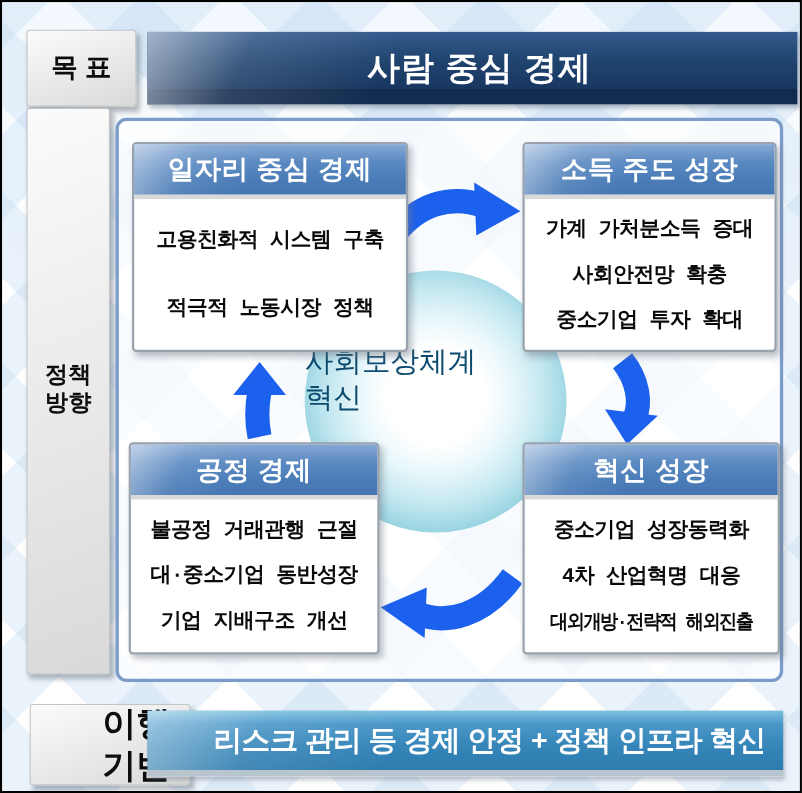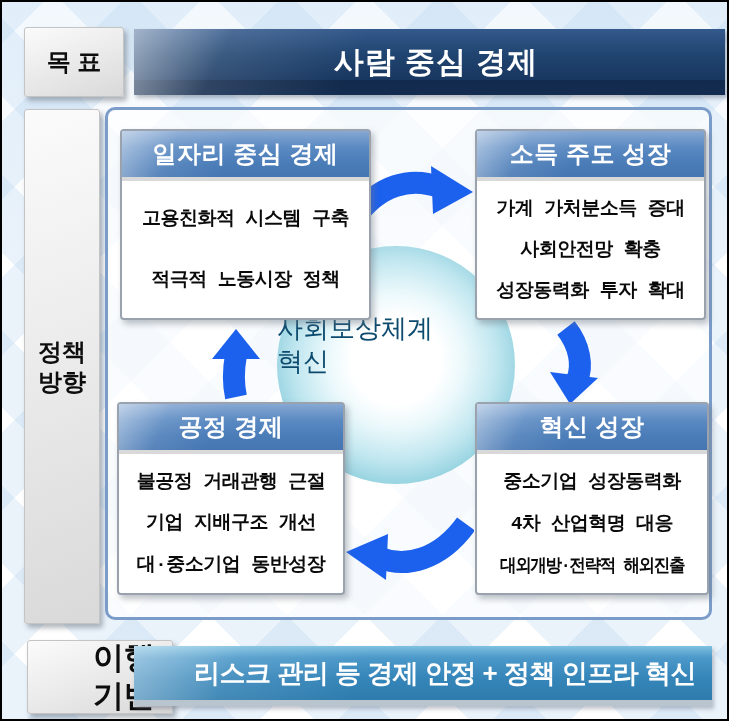--- a/index.html
+++ b/index.html
@@ -99,21 +99,21 @@
     box-shadow:2px 3px 4px rgba(80,90,105,0.35);
     display:flex;align-items:center;justify-content:center;overflow:hidden;
   }
   #impl-bar::before{
     content:"";position:absolute;inset:0;
     background:linear-gradient(115deg, rgba(255,255,255,0.45) 0%, rgba(255,255,255,0.1) 18%, rgba(255,255,255,0) 40%);
   }
   #impl-bar .t{position:relative;color:#fff;font-size:26px;font-weight:bold;letter-spacing:-0.5px;margin-left:44px;}
 
   #goal-plate{left:22px;top:25px;width:98px;height:68px;font-size:24px;}
-  #policy-plate{left:22px;top:107px;width:74px;height:513px;font-size:24px;}
+  #policy-plate{left:22px;top:96px;width:74px;height:513px;font-size:21px;font-family:Liberation Mono, monospace;}
   #impl-plate{left:25px;top:638px;width:96px;height:72px;font-size:31px;padding-left:48px;}
 </style>
 </head>
 <body>
 
 <div id="stage">
 
   <div id="goal-plate" class="abs plate">
     <span class="ln">목 표</span>
   </div>
@@ -162,32 +162,32 @@
     </div>
   </div>
 
   <div id="q-tr" class="abs qbox">
     <div class="qhead">
       <span class="t">소득 주도 성장</span>
     </div>
     <div class="qitems">
       <span class="qitem">가계 가처분소득 증대</span>
       <span class="qitem">사회안전망 확충</span>
-      <span class="qitem">성장동력화 투자 확대</span>
+      <span class="qitem">중소기업 투자 확대</span>
     </div>
   </div>
 
   <div id="q-bl" class="abs qbox">
     <div class="qhead">
       <span class="t">공정 경제</span>
     </div>
     <div class="qitems">
       <span class="qitem">불공정 거래관행 근절</span>
+      <span class="qitem">대·중소기업 동반성장</span>
       <span class="qitem">기업 지배구조 개선</span>
-      <span class="qitem">대·중소기업 동반성장</span>
     </div>
   </div>
 
   <div id="q-br" class="abs qbox">
     <div class="qhead">
       <span class="t">혁신 성장</span>
     </div>
     <div class="qitems">
       <span class="qitem">중소기업 성장동력화</span>
       <span class="qitem">4차 산업혁명 대응</span>

